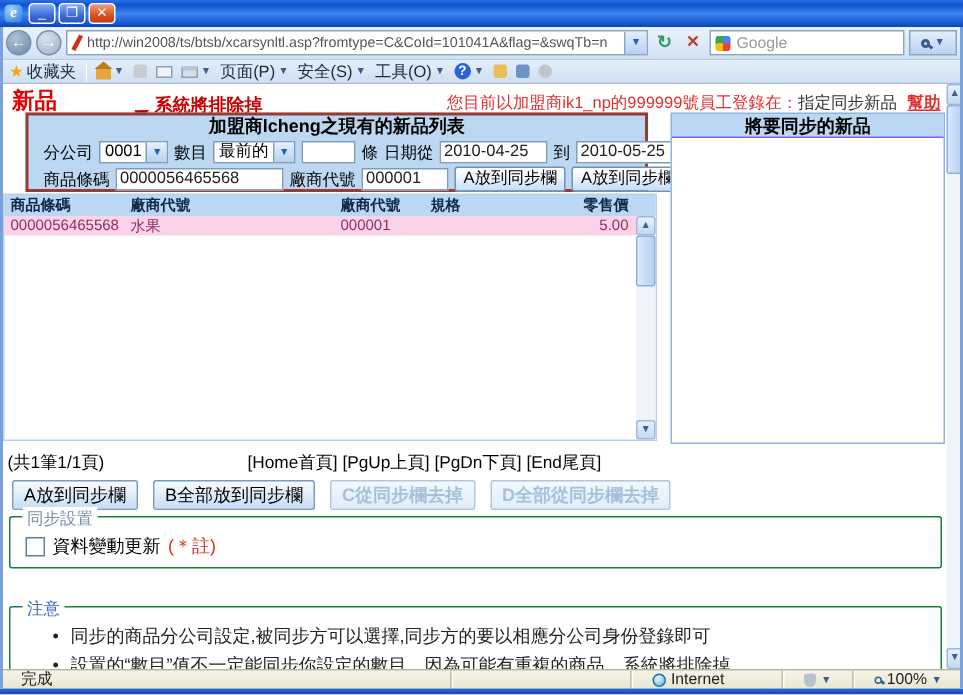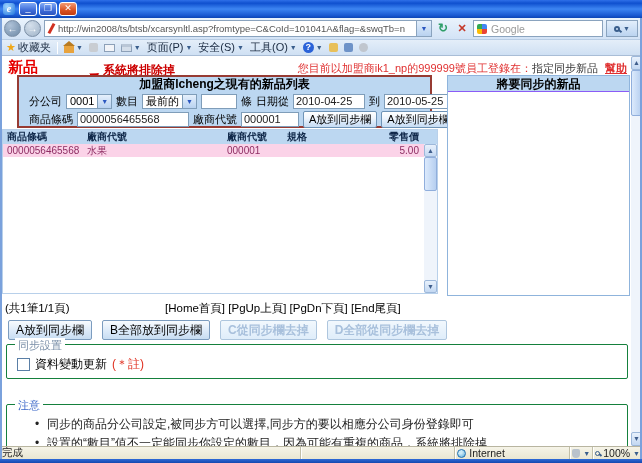--- a/index.html
+++ b/index.html
@@ -121,21 +121,21 @@
   .bull { display:inline-block; width:12px; }
 
   
   .mainsb { position:absolute; right:0; top:56px; width:11px; height:390px; background:#EFF4FB; display:flex; flex-direction:column; }
   .mainsb .sbbtn { height:14px; }
   .mainsb .sbthumb { height:46px; }
 
   
   .statusbar { position:absolute; left:0; top:446px; width:642px; height:13px; background:linear-gradient(180deg,#F6F4E8,#E9E6D2);
     border-top:1px solid #B8B5A0; display:flex; align-items:center; font-size:10.5px; color:#222; }
-  .spane { display:flex; align-items:center; gap:3px; padding:0 2px; height:100%; }
+  .spane { display:flex; align-items:center; gap:3px; padding:0 14px; height:100%; }
   .spane.sep { border-left:1px solid #C2BFA8; box-shadow:inset 1px 0 0 #fff; }
   .globe { width:9px; height:9px; border-radius:50%; border:1px solid #1F6FB0;
     background:radial-gradient(circle at 35% 30%,#CBEAF7 25%,#53A8DA); }
   .shieldic { width:8px; height:9px; background:#B9C2CC; border-radius:2px 2px 4px 4px; }
   .smag { width:5px; height:5px; border:1.5px solid #3A5E8C; border-radius:50%; position:relative; }
   .smag::after { content:""; position:absolute; width:3px; height:1.5px; background:#3A5E8C; right:-3px; bottom:-1px; transform:rotate(40deg); }
 
   .bottomedge { position:absolute; left:0; top:459px; width:642px; height:4px; background:linear-gradient(180deg,#2E6AD8,#1548AE); }
   .edge { position:absolute; top:18px; width:2px; height:441px; background:#7AA1DC; }
   .edgeL { left:0; } .edgeR { right:0; }
@@ -330,21 +330,21 @@
   <div class="sbthumb"></div>
   <div class="sbtrack"></div>
   <div class="sbbtn">▼</div>
 </div>
 
 <div class="statusbar">
   <div class="spane" style="width:300px">
     <span>完成</span>
   </div>
   <div class="spane sep" style="flex:1"></div>
-  <div class="spane sep" style="width:115px">
+  <div class="spane sep" style="width:101px">
     <span class="globe"></span>
     <span>Internet</span>
   </div>
   <div class="spane sep">
     <span class="shieldic"></span>
     <span class="ddv">▼</span>
   </div>
   <div class="spane sep">
     <span class="smag"></span>
     <span>100%</span>

